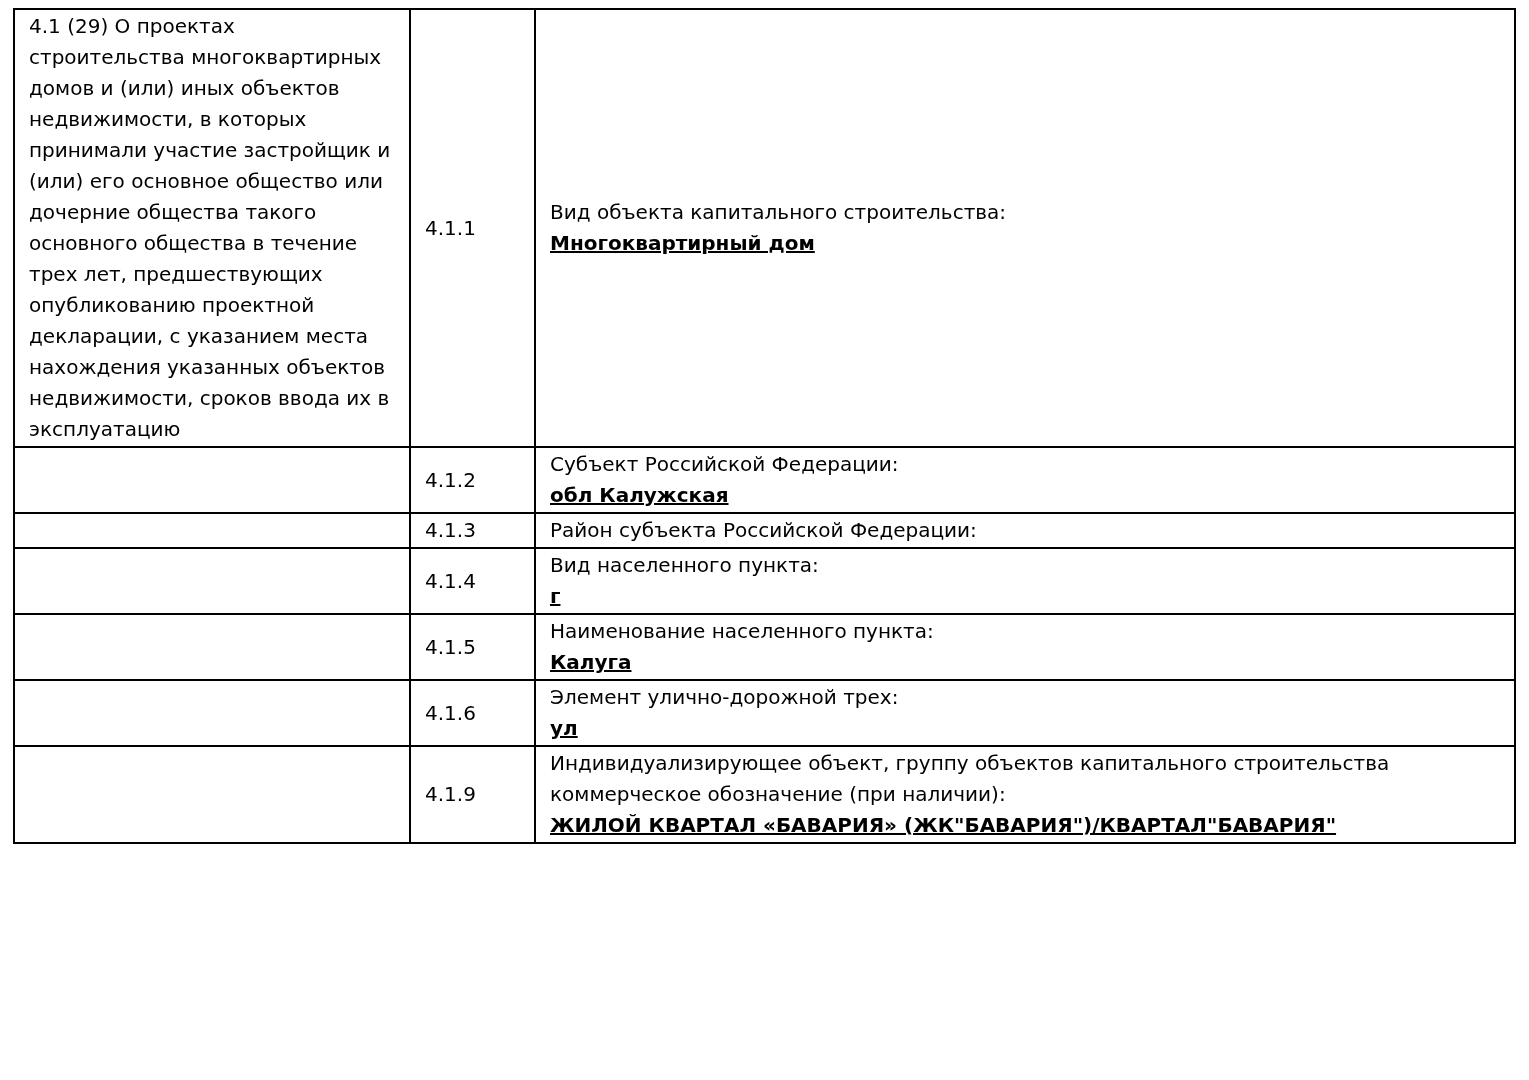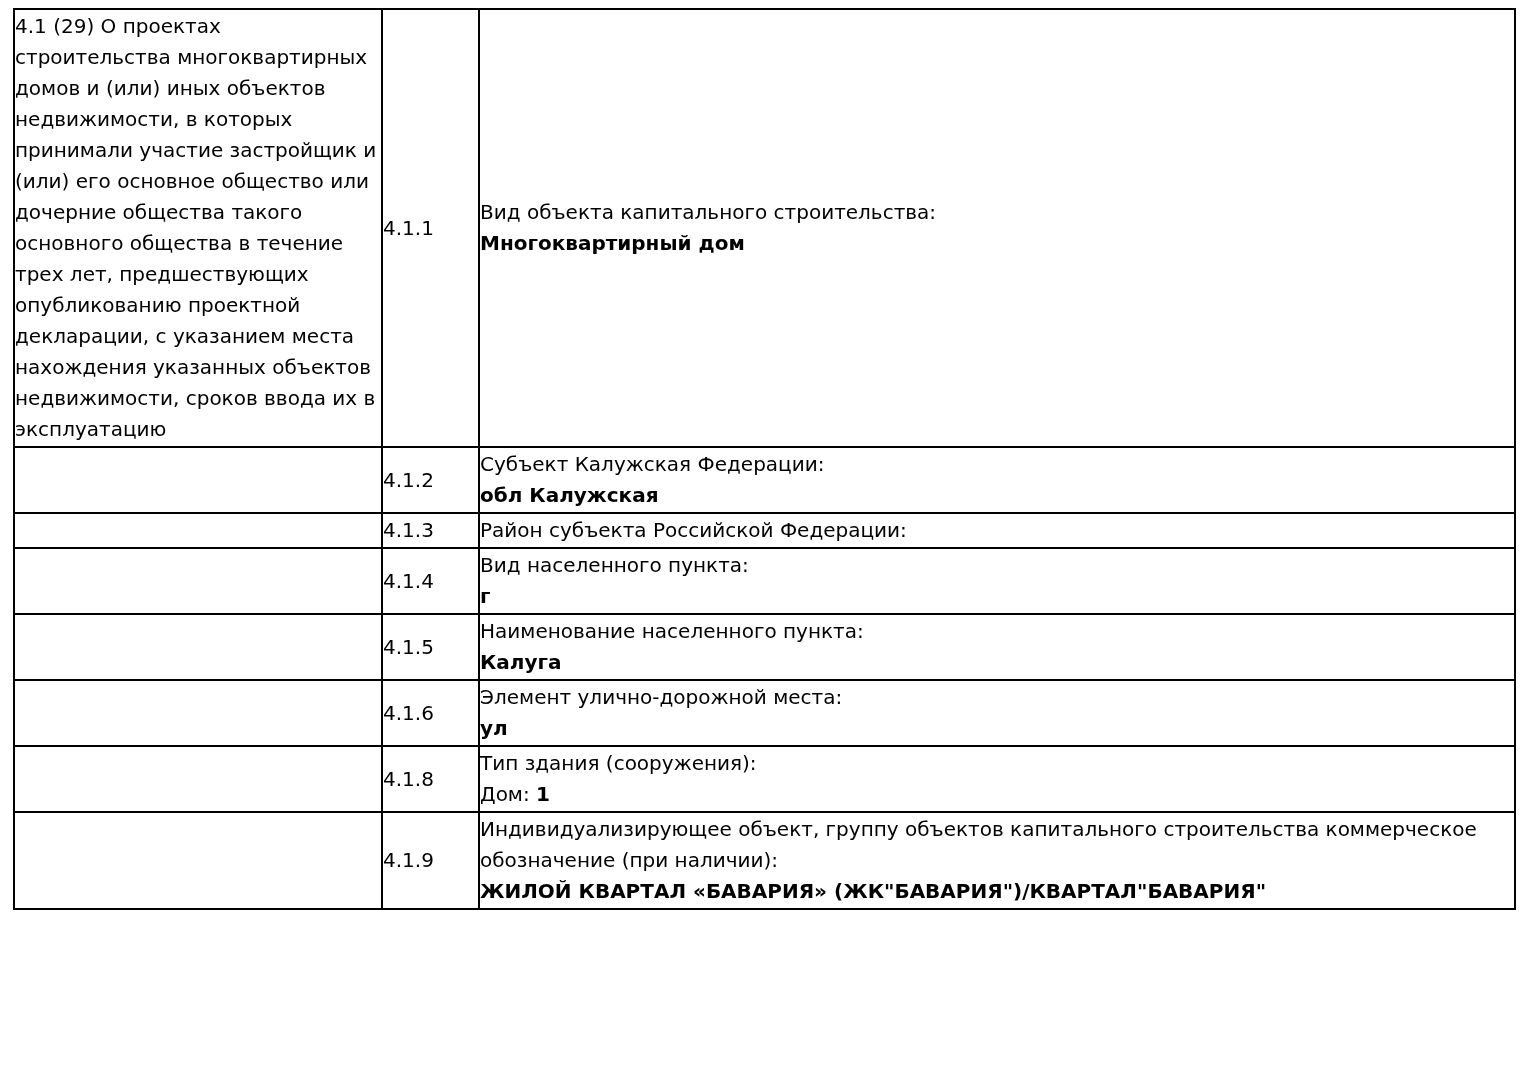--- a/index.html
+++ b/index.html
@@ -17,21 +17,21 @@
   table.decl-table {
     border-collapse: collapse;
     table-layout: fixed;
     width: 1503px;
     margin: 8px 0 0 13px;
     font-size: 20px;
     line-height: 31px;
   }
   table.decl-table td {
     border: 2px solid #000000;
-    padding: 1px 0;
+    padding: 1px 14px;
     vertical-align: middle;
     overflow: hidden;
     word-wrap: break-word;
   }
   td.desc-cell {
     width: 366px;
     vertical-align: top;
     padding: 1px 2px 1px 4px;
   }
   td.num-cell {
@@ -40,20 +40,21 @@
   }
   td.content-cell {
     padding-left: 6px;
     margin-top: 12px;
   }
   .field-label {
     font-weight: normal;
   }
   .field-value {
     font-weight: normal;
+    text-decoration: underline;
   }
   .field-value b {
     font-weight: bold;
   }
 </style>
 </head>
 <body>
 
 <table class="decl-table">
   <tbody id="table-body">
@@ -62,21 +63,21 @@
         <td class="num-cell">4.1.1</td>
         <td class="content-cell">
           <div class="field-label">Вид объекта капитального строительства:</div>
           <div class="field-value"><b>Многоквартирный дом</b></div>
         </td>
       </tr>
       <tr>
         <td class="desc-cell"></td>
         <td class="num-cell">4.1.2</td>
         <td class="content-cell">
-          <div class="field-label">Субъект Калужская Федерации:</div>
+          <div class="field-label">Субъект Российской Федерации:</div>
           <div class="field-value"><b>обл Калужская</b></div>
         </td>
       </tr>
       <tr>
         <td class="desc-cell"></td>
         <td class="num-cell">4.1.3</td>
         <td class="content-cell">
           <div class="field-label">Район субъекта Российской Федерации:</div>
         </td>
       </tr>
@@ -93,30 +94,22 @@
         <td class="num-cell">4.1.5</td>
         <td class="content-cell">
           <div class="field-label">Наименование населенного пункта:</div>
           <div class="field-value"><b>Калуга</b></div>
         </td>
       </tr>
       <tr>
         <td class="desc-cell"></td>
         <td class="num-cell">4.1.6</td>
         <td class="content-cell">
-          <div class="field-label">Элемент улично-дорожной места:</div>
+          <div class="field-label">Элемент улично-дорожной трех:</div>
           <div class="field-value"><b>ул</b></div>
-        </td>
-      </tr>
-      <tr>
-        <td class="desc-cell"></td>
-        <td class="num-cell">4.1.8</td>
-        <td class="content-cell">
-          <div class="field-label">Тип здания (сооружения):</div>
-          <div class="field-value"><span>Дом: </span><b>1</b></div>
         </td>
       </tr>
       <tr>
         <td class="desc-cell"></td>
         <td class="num-cell">4.1.9</td>
         <td class="content-cell">
           <div class="field-label">Индивидуализирующее объект, группу объектов капитального строительства коммерческое обозначение (при наличии):</div>
           <div class="field-value"><b>ЖИЛОЙ КВАРТАЛ «БАВАРИЯ» (ЖК"БАВАРИЯ")/КВАРТАЛ"БАВАРИЯ"</b></div>
         </td>
       </tr>

